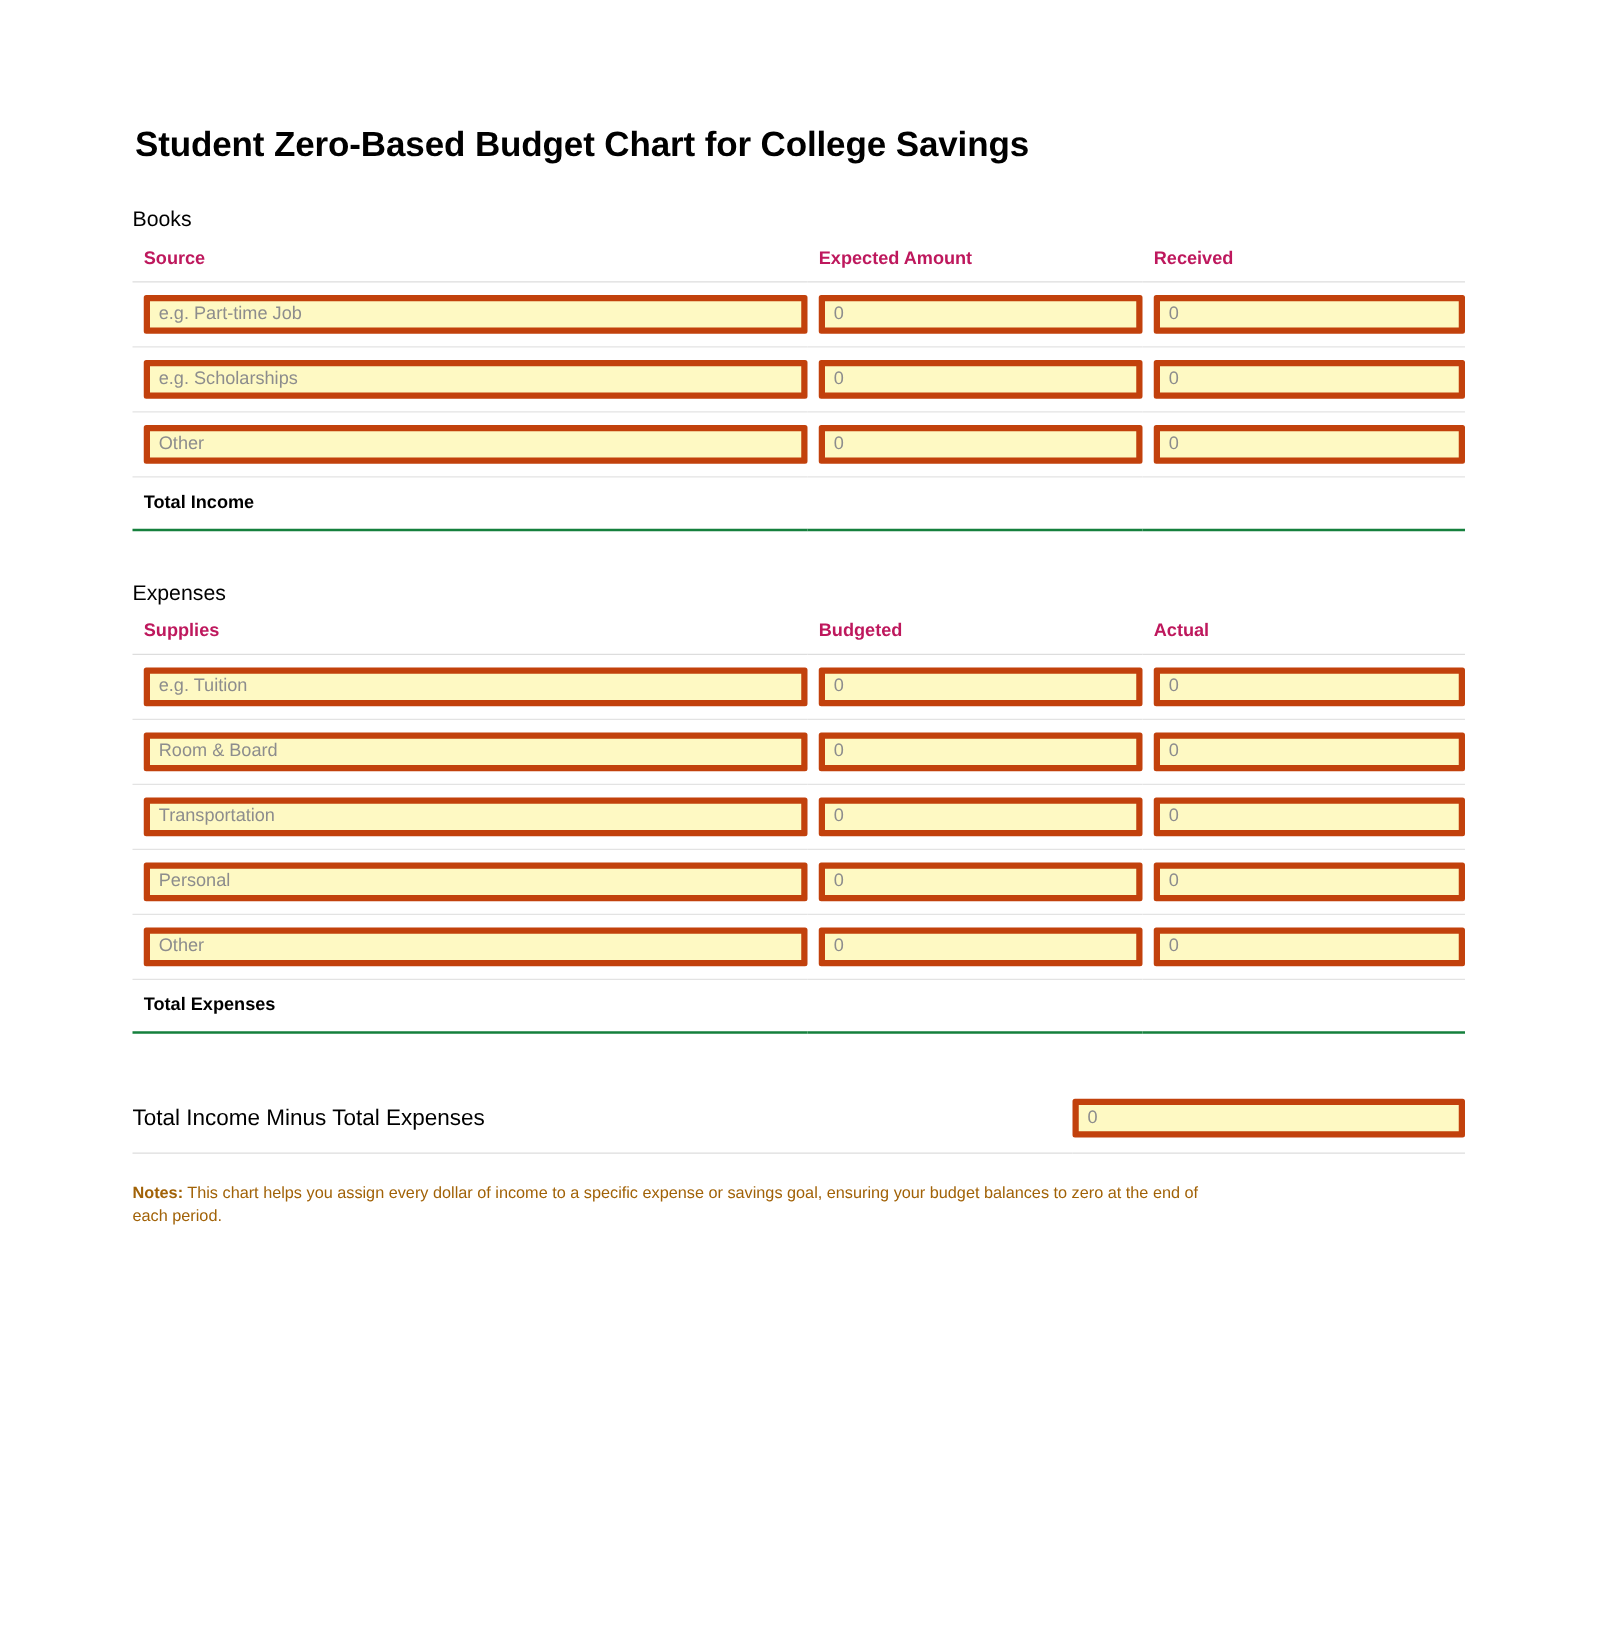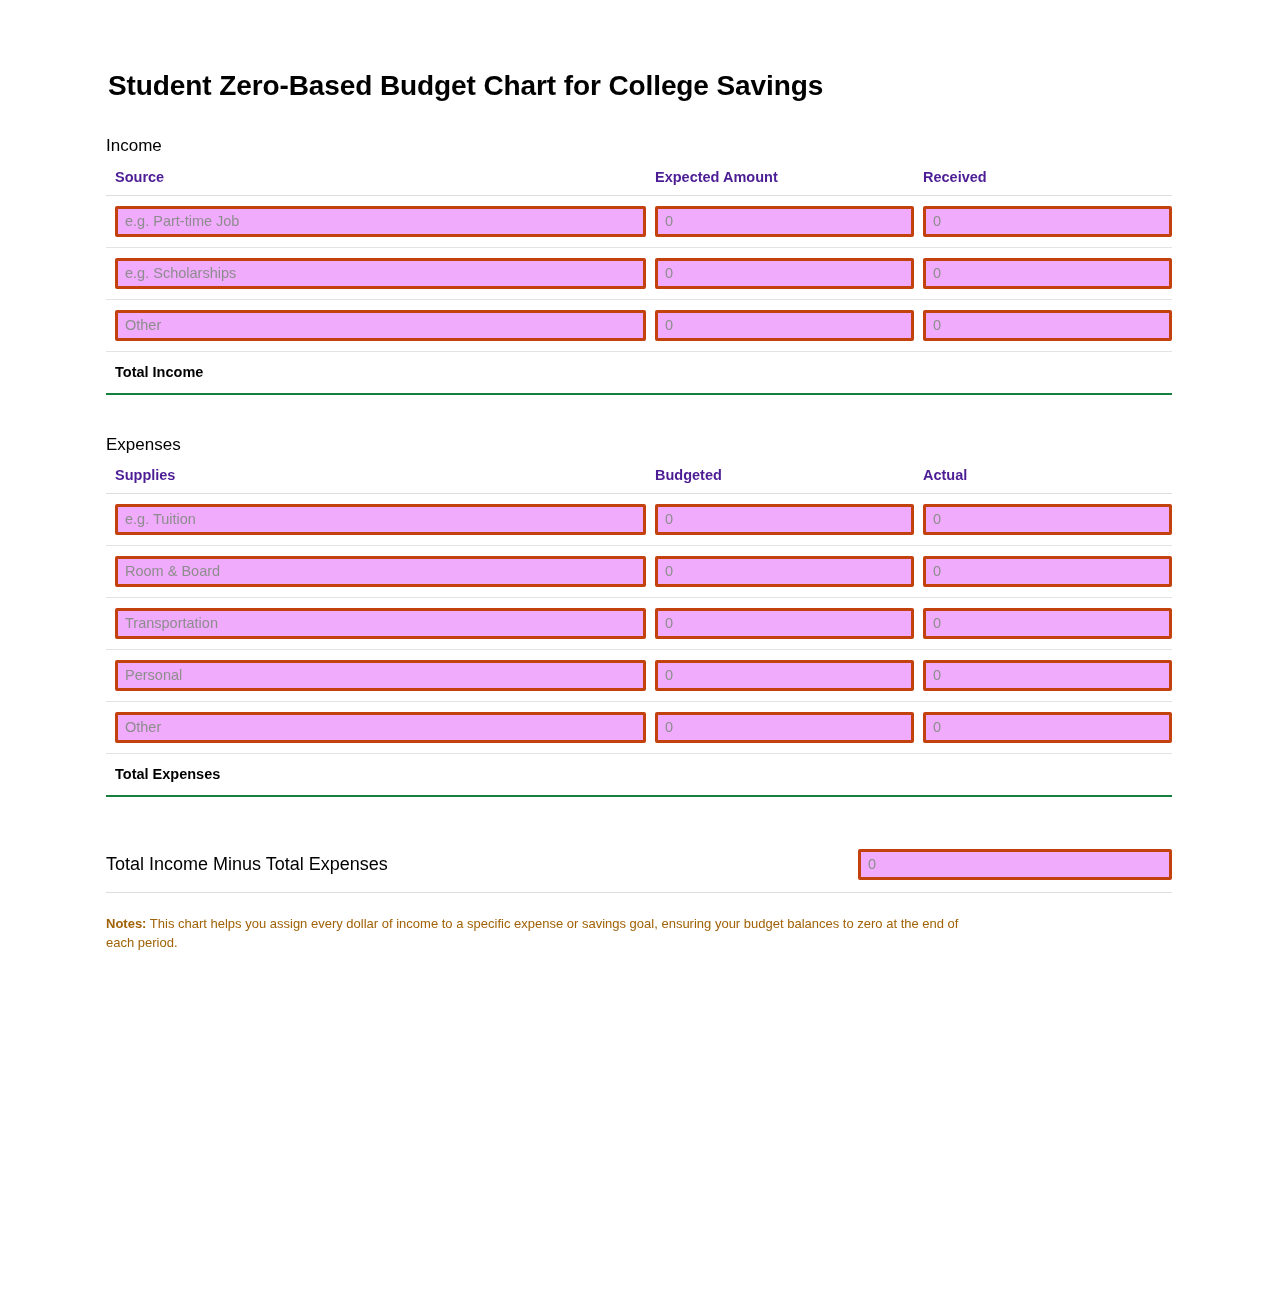--- a/index.html
+++ b/index.html
@@ -10,21 +10,21 @@
   }
   body {
     width: 1278px;
     min-height: 1300px;
     font-family: "Liberation Sans", sans-serif;
     color: #000000;
     -webkit-font-smoothing: antialiased;
   }
 
   .page {
-    padding: 70px 106px 0 106px;
+    padding: 100px 106px 0 106px;
     box-sizing: border-box;
     width: 1092px;
   }
 
   .page-title {
     font-size: 28px;
     font-weight: bold;
     line-height: 1.15;
     margin: 0 0 34px 2px;
     letter-spacing: -0.1px;
@@ -55,21 +55,21 @@
   table.grid col.c-name  { width: 540px; }
   table.grid col.c-amt1  { width: 268px; }
   table.grid col.c-amt2  { width: 258px; }
 
   table.grid th {
     text-align: left;
     font-size: 14.5px;
     font-weight: bold;
     padding: 0 0 10px 9px;
     border-bottom: 1px solid #dddddd;
-    color: #4c1d95;
+    color: #be185d;
     vertical-align: bottom;
   }
 
   table.grid td {
     padding: 10px 0 10px 9px;
     border-bottom: 1px solid #e3e3e3;
     vertical-align: middle;
   }
   table.grid tr:last-child td {
     border-bottom: 2px solid #15803d;
@@ -85,22 +85,22 @@
 
   input.field {
     box-sizing: border-box;
     display: block;
     width: 100%;
     height: 31px;
     font-family: "Liberation Sans", sans-serif;
     font-size: 14.5px;
     line-height: 29px;
     color: #555555;
-    background: #f0abfc;
-    border: 3px solid #c2410c;
+    background: #fef9c3;
+    border: 5px solid #c2410c;
     border-radius: 2px;
     padding: 0 7px;
     outline: none;
   }
   input.field::placeholder {
     color: #8d8d8d;
     opacity: 1;
   }
   input.field::-webkit-input-placeholder {
     color: #8d8d8d;
@@ -147,21 +147,21 @@
   }
 </style>
 </head>
 <body>
 
 <div class="page">
 
   <h1 class="page-title">Student Zero-Based Budget Chart for College Savings</h1>
 
   <div class="section">
-    <div class="section-heading">Income</div>
+    <div class="section-heading">Books</div>
 
     <table class="grid">
       <colgroup>
         <col class="c-name">
           <col class="c-amt1">
           <col class="c-amt2">
       </colgroup>
       <thead>
         <tr>
           <th>Source</th>

